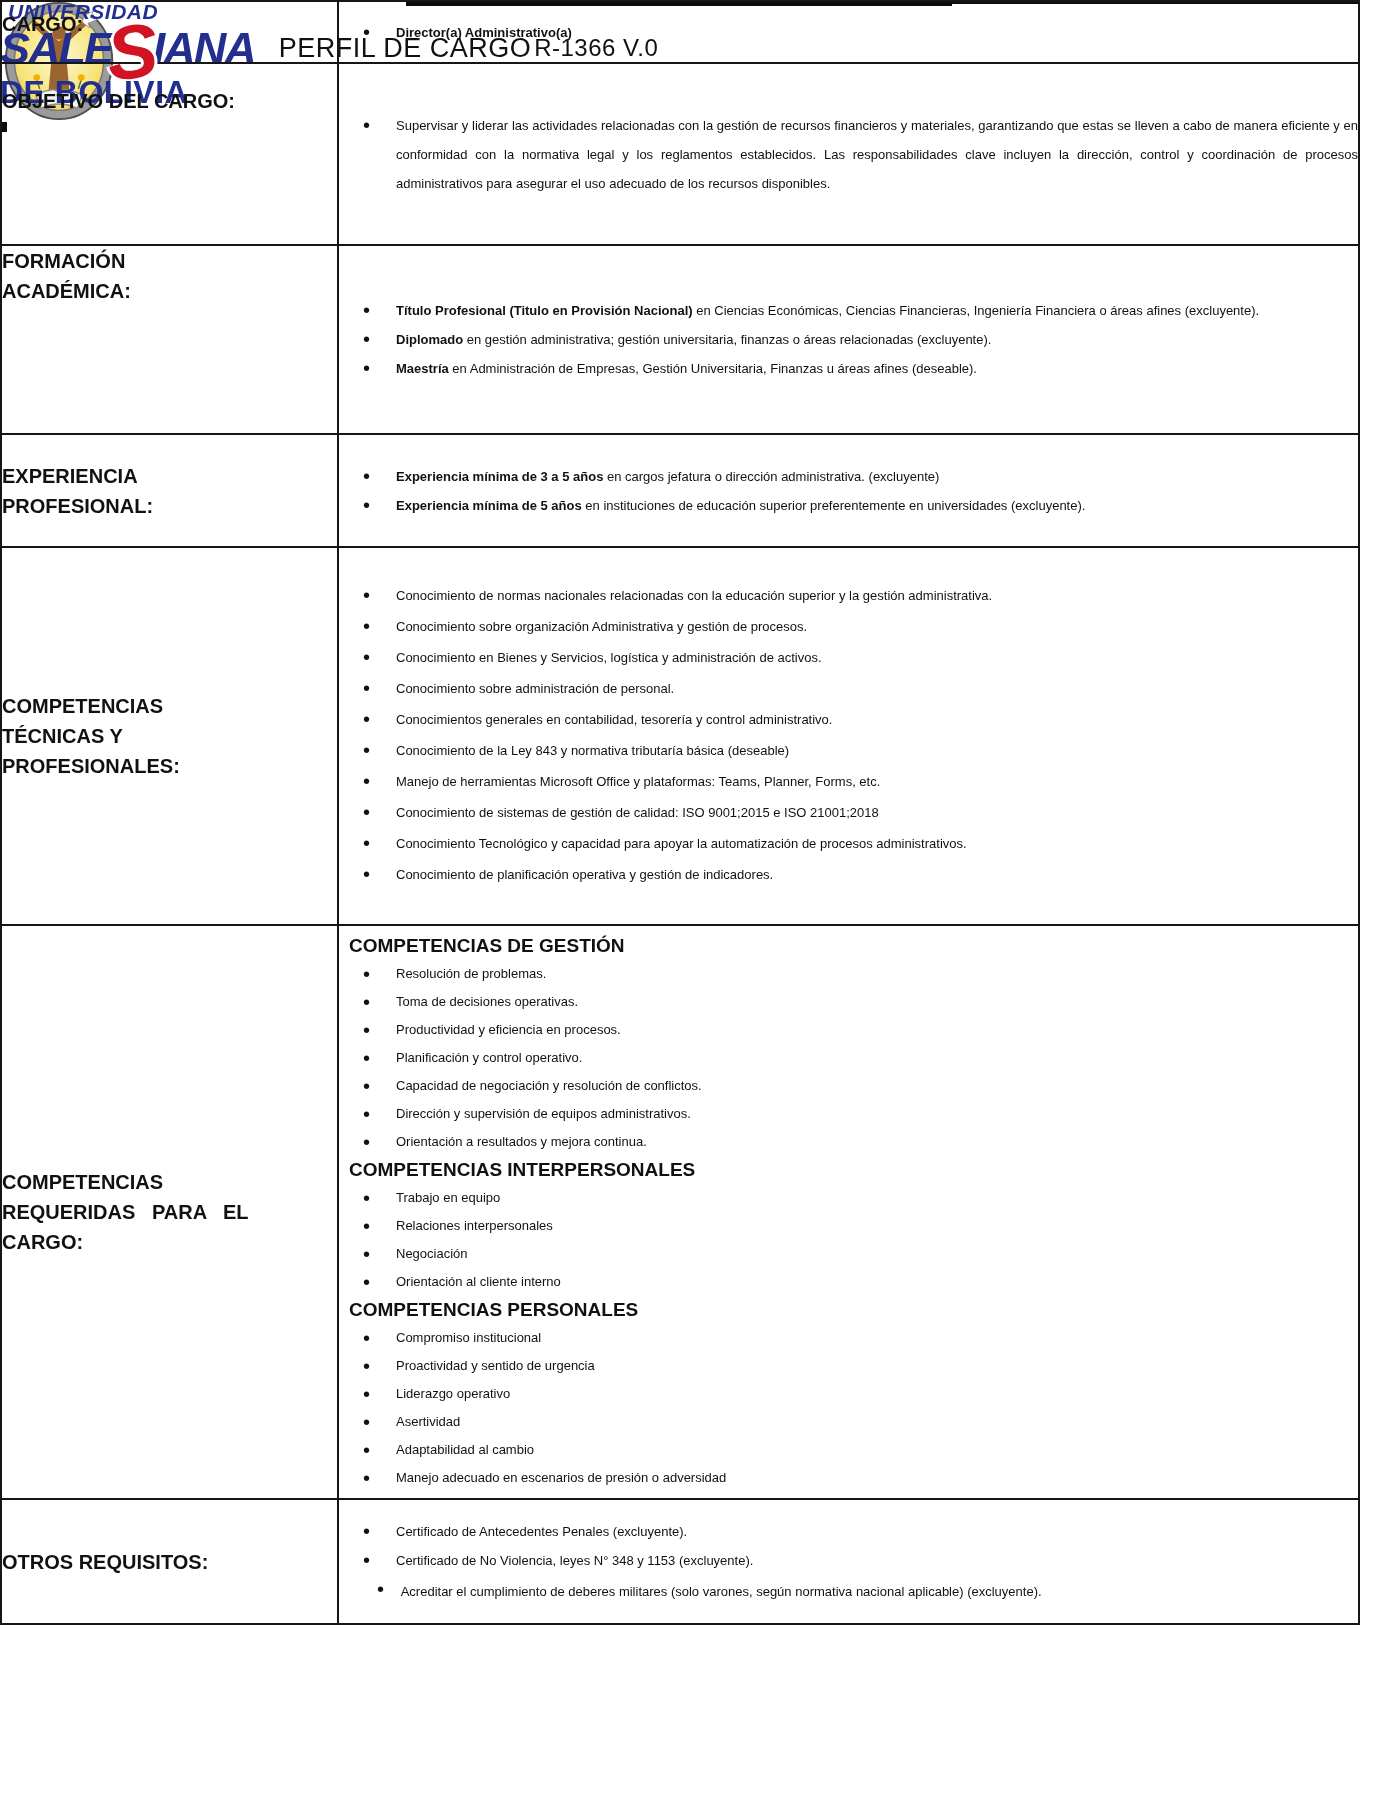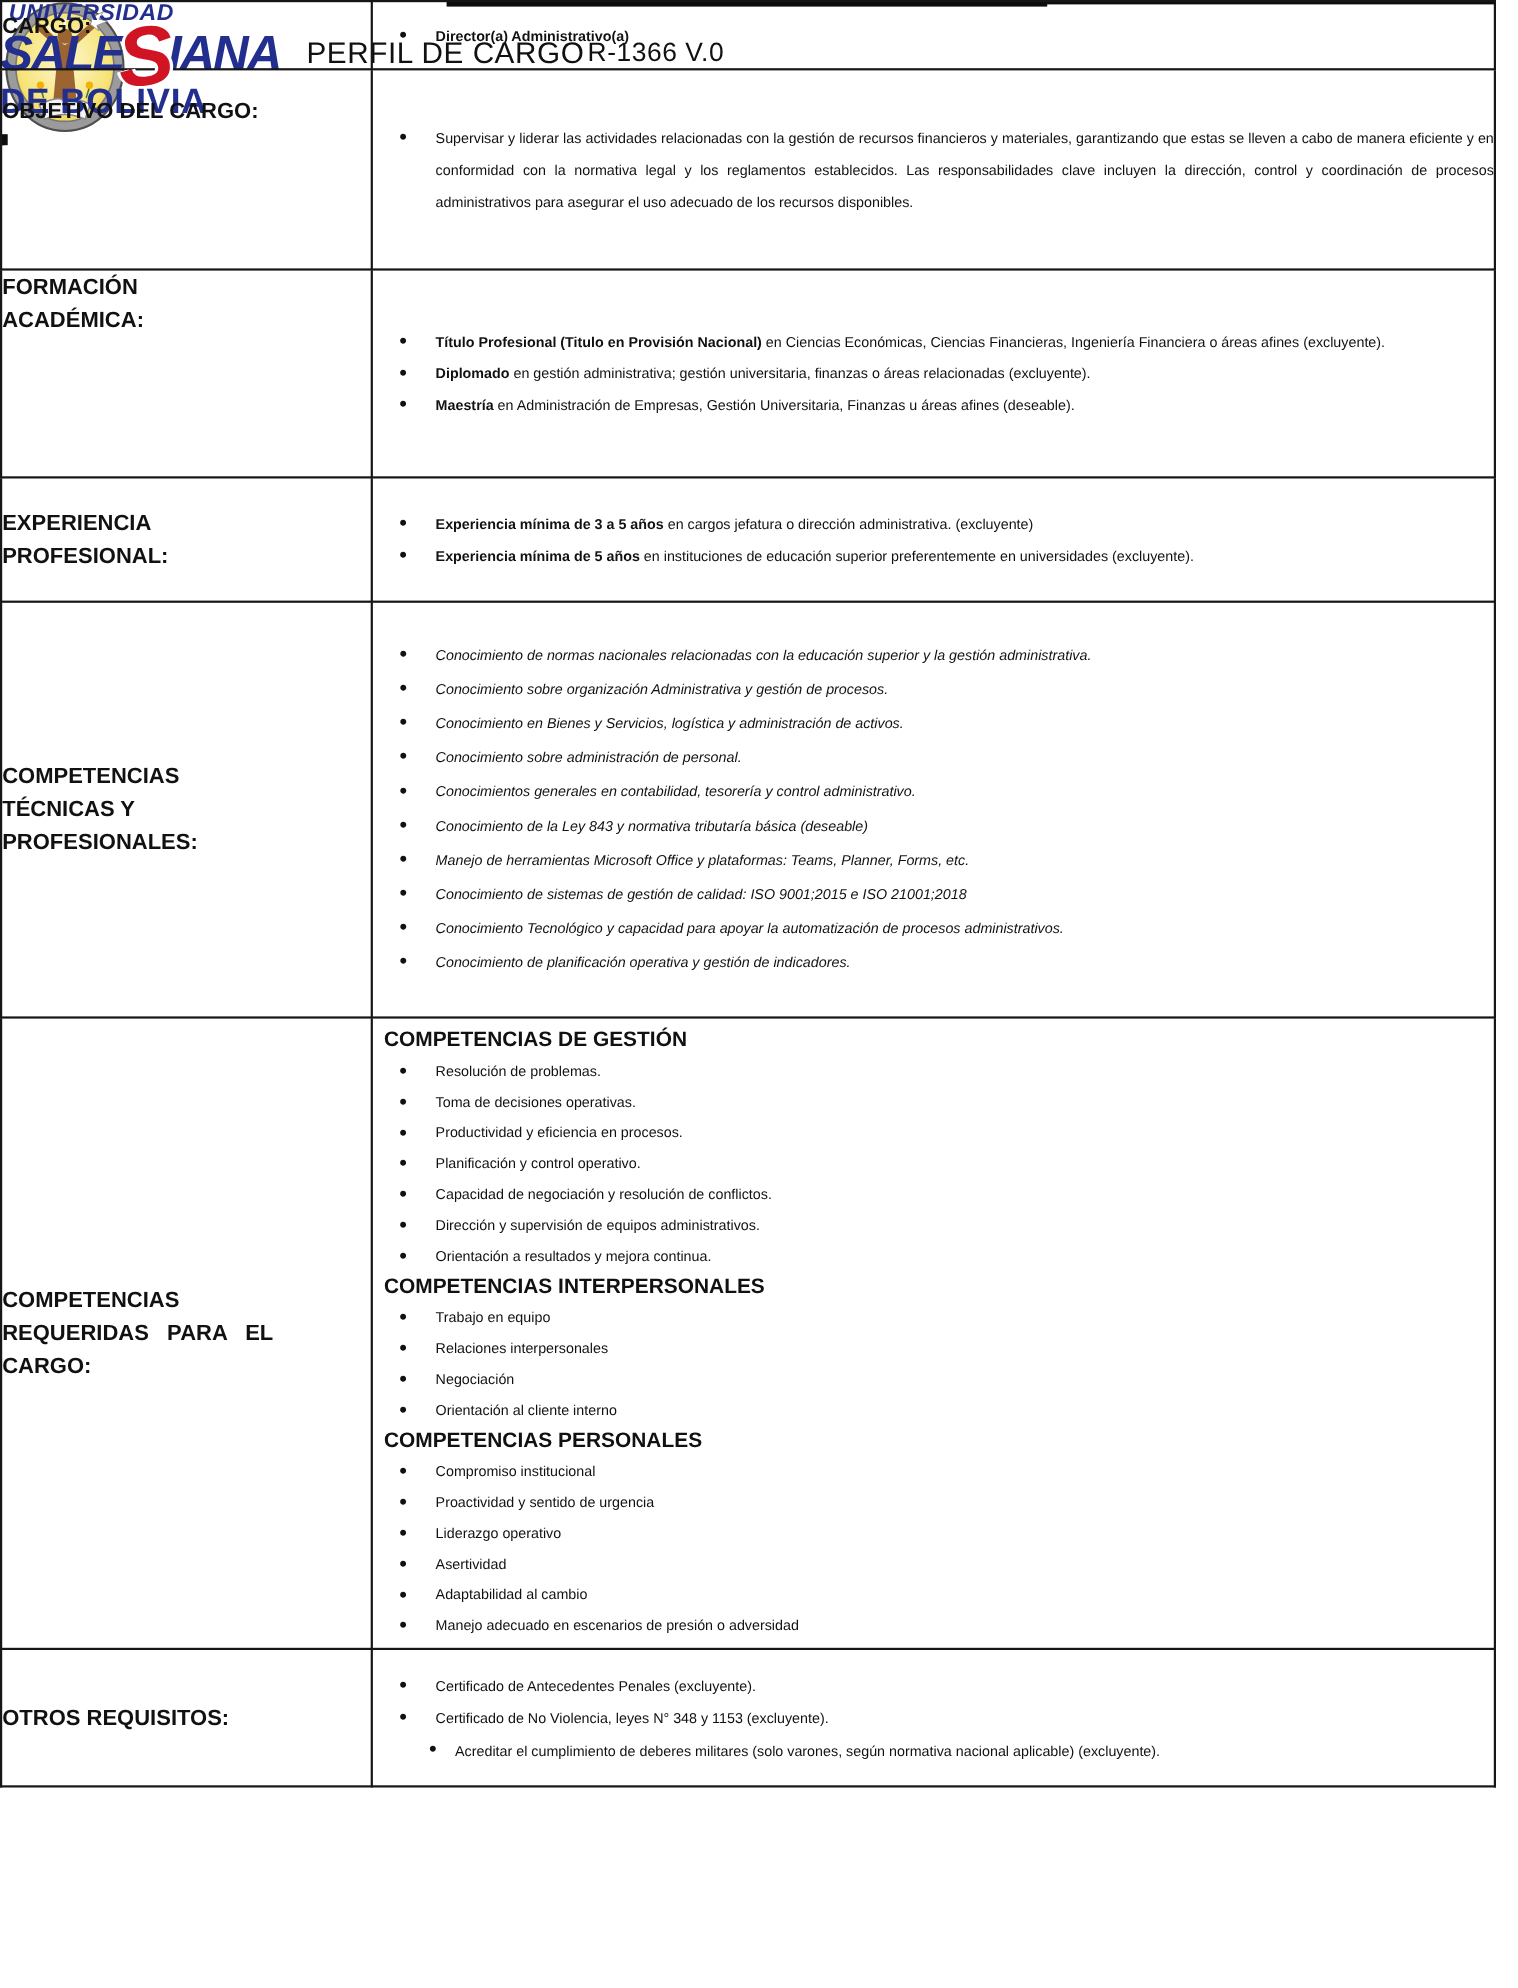--- a/index.html
+++ b/index.html
@@ -36,23 +36,23 @@
   
   table.profile{position:absolute;left:10;top:215;width:1360px;border-collapse:collapse;table-layout:fixed;}
   table.profile td{border:2px solid #161616;vertical-align:middle;padding:0;}
   td.label-cell{padding:6px 14px 6px 12px;vertical-align:middle;}
   .row-label{font-size:20px;font-weight:700;line-height:30px;white-space:pre-line;}
   .row-label.spread{word-spacing:11px;}
   td.content-cell{padding:5px 14px 4px 0;vertical-align:top;}
   .item{position:relative;padding-left:57px;font-size:13px;line-height:29px;}
   .item::before{content:"\2022";position:absolute;left:24px;top:0;font-size:20px;}
   .justify .item{text-align:justify;}
-  .spaced .item{margin-bottom:2px;font-style:italic;}
+  .spaced .item{margin-bottom:2px;}
   .tight .item{line-height:28px;}
-  .item.nohang{padding-left:17px;text-indent:34px;}
+  .item.nohang{padding-left:4px;text-indent:34px;}
   .item.nohang::before{content:"\2022\00a0\00a0\00a0";position:static;font-size:20px;}
   .group-heading{padding-left:10px;font-size:19px;font-weight:700;line-height:28px;}
   .item b{font-weight:700;}
 </style>
 </head>
 <body>
 
 <div class="page">
 
   <div class="header">

